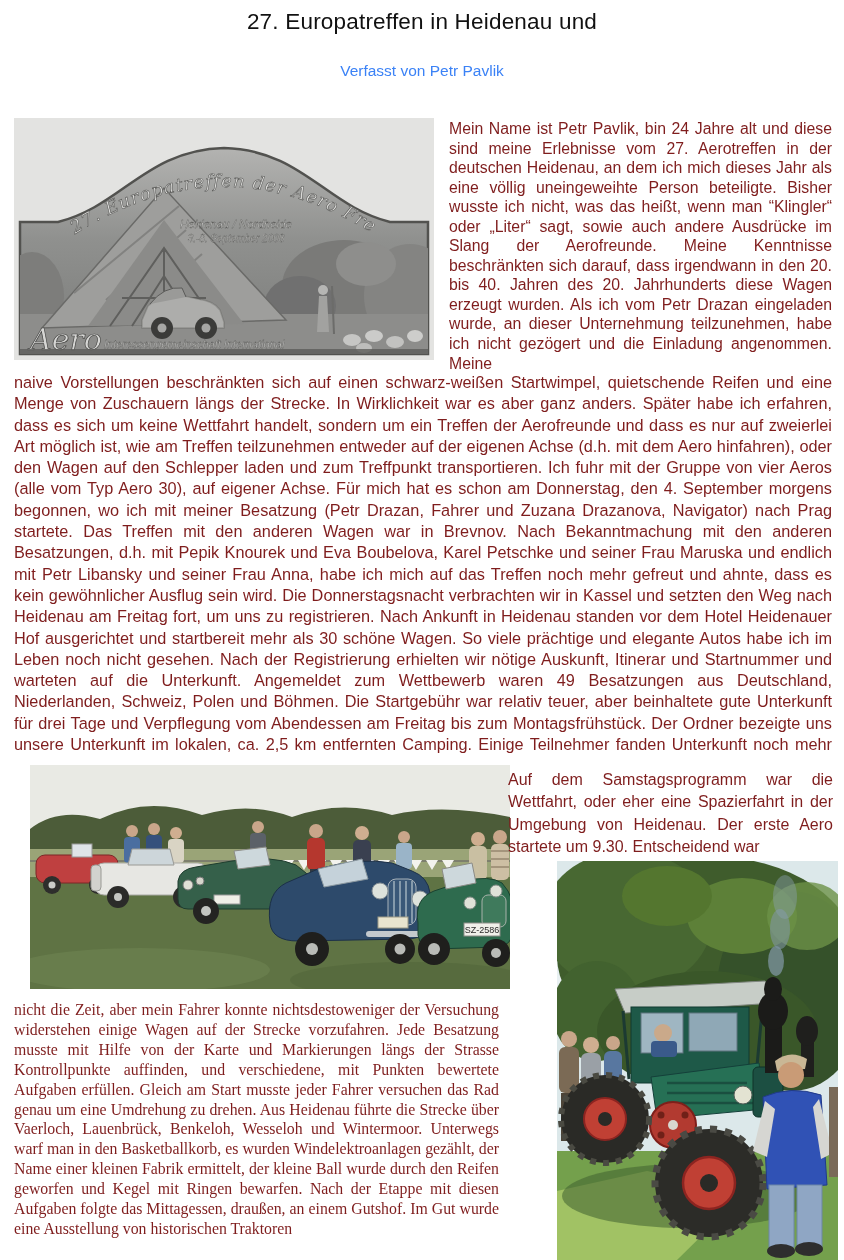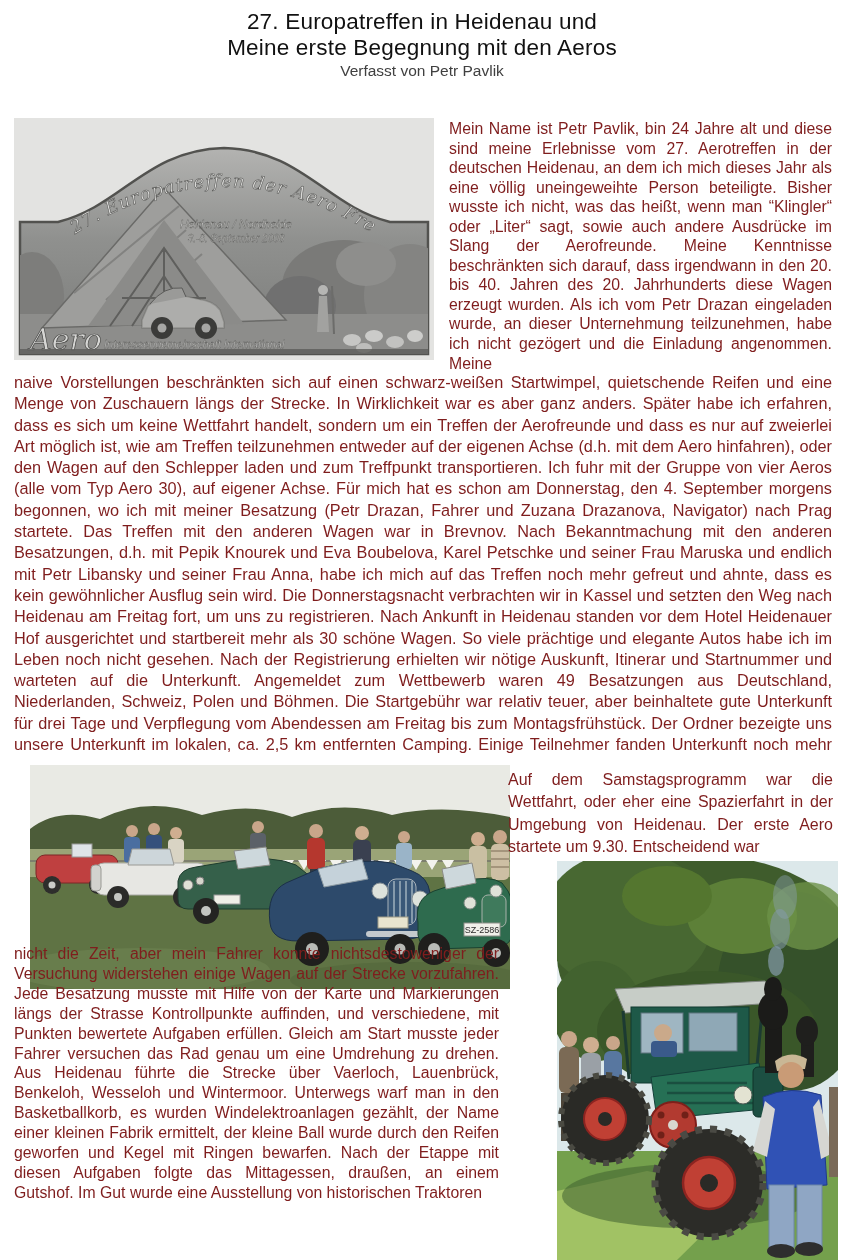--- a/index.html
+++ b/index.html
@@ -3,43 +3,42 @@
 <meta charset="utf-8">
 <style>
   html,body { margin:0; padding:0; background:#ffffff; }
   .page {
     position:relative; width:844px; height:1260px; background:#ffffff;
     font-family:"Liberation Sans", sans-serif; color:#1f1f1f; overflow:hidden;
   }
   .abs { position:absolute; }
   .center { width:100%; text-align:center; }
   .title { font-size:22.5px; font-weight:400; color:#111; letter-spacing:0.2px; }
-  .byline { font-size:15.5px; color:#404040; }
+  .byline { font-size:15.5px; color:#3b82f6; }
   .body-text {
     text-align:justify; text-justify:inter-word; hyphens:none;
     color:#7f1d1d; overflow:hidden;
   }
   .col-beside-plaque { left:449px; top:119px; width:383px; height:256px;
     font-size:15.8px; line-height:19.55px; }
   .full-width-para { left:14px; top:372px; width:818px; height:385px;
     font-size:16.3px; line-height:21.3px; }
   .beside-cars { left:508px; top:769px; width:325px; height:92px;
     font-size:16px; line-height:22.3px; }
-  .below-cars { left:14px; top:944px; width:485px; height:260px;
-    font-size:15.8px; line-height:19.9px; }
+  .below-cars { left:14px; top:1000px; width:485px; height:260px;
+    font-size:15.8px; line-height:19.9px;font-family:Liberation Serif, serif; }
   .photo { display:block; }
   svg text { user-select:none; }
 </style>
 </head>
 <body>
 
 <div class="page">
 
   <div class="abs center title" style="top:9px;">27. Europatreffen in Heidenau und</div>
-  <div class="abs center title" style="top:35px;">Meine erste Begegnung mit den Aeros</div>
   <div class="abs center byline" style="top:62px;">Verfasst von Petr Pavlik</div>
 
   <div class="abs photo" style="left:14px; top:118px; width:420px; height:242px;">
     <svg width="420" height="242" viewBox="0 0 420 242" xmlns="http://www.w3.org/2000/svg">
       <defs>
         <linearGradient id="pewter" x1="0" y1="0" x2="0" y2="1">
           <stop offset="0" stop-color="#b3b3b1"></stop>
           <stop offset="0.45" stop-color="#8f908e"></stop>
           <stop offset="1" stop-color="#7b7c7a"></stop>
         </linearGradient>

